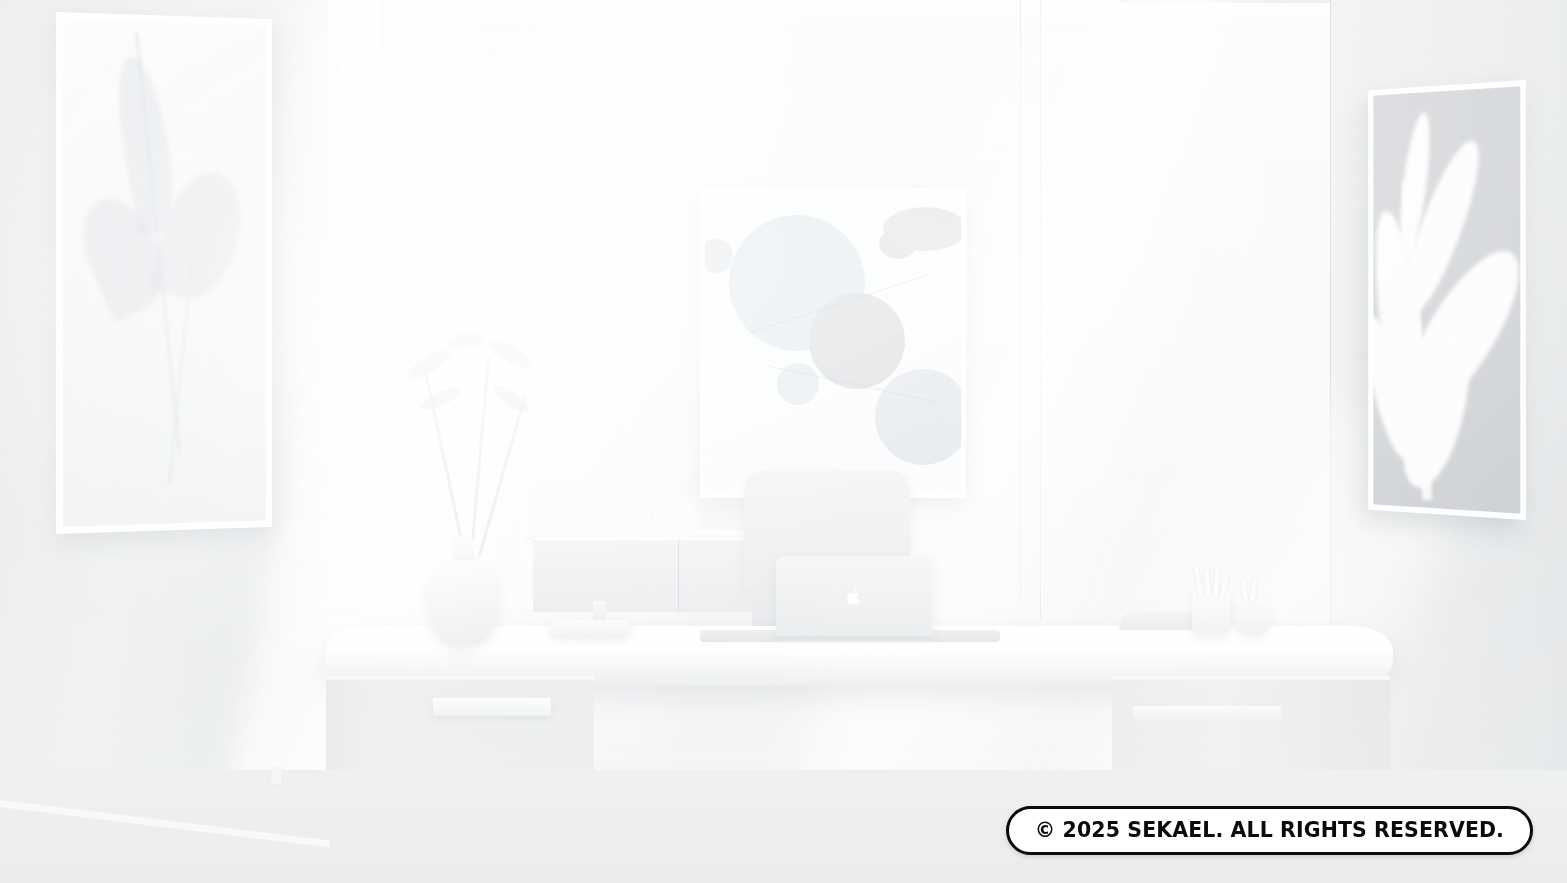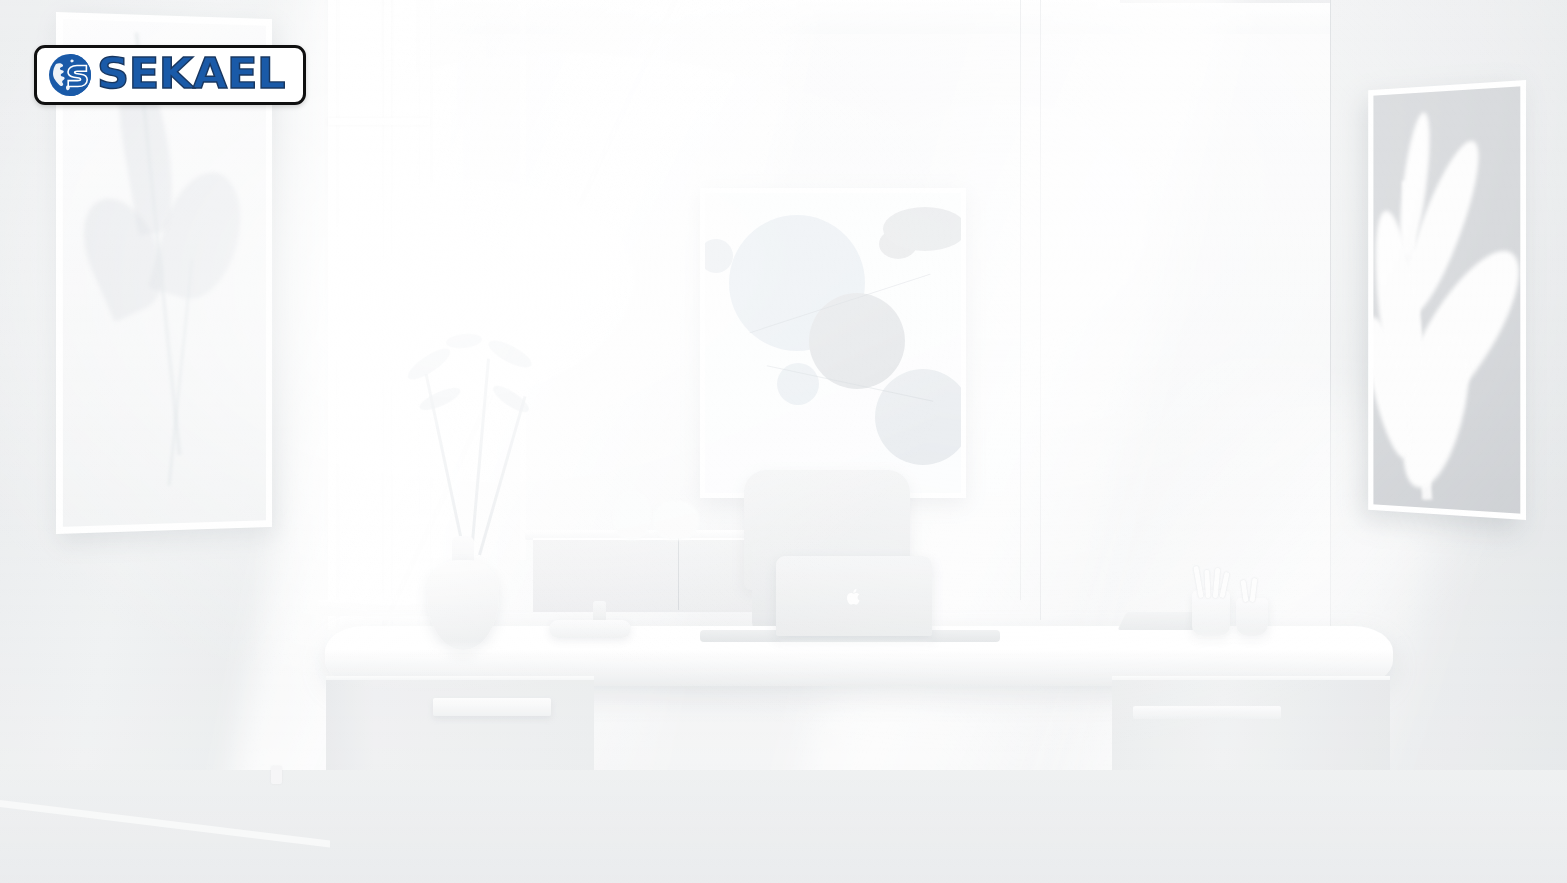--- a/index.html
+++ b/index.html
@@ -432,31 +432,17 @@
     <div class="books-l"></div>
     <div class="books-r"></div>
 
     <div class="reflect" style="left:780px;top:642px;width:150px;height:18px;"></div>
     <div class="reflect" style="left:430px;top:646px;width:70px;height:14px;"></div>
     <div class="reflect" style="left:1190px;top:636px;width:80px;height:14px;"></div>
 
     <div class="haze"></div>
   </div>
 
-  <div class="logo-badge">
-    <span class="globe-wrap">
-      <svg viewBox="0 0 46 46" width="46" height="46" aria-hidden="true">
-        <circle cx="23" cy="23" r="21" fill="#1a5aa8"></circle>
-        <path d="M23 2a21 21 0 0 1 0 42z" fill="#1a5aa8"></path>
-        <g fill="#ffffff" opacity="0.93">
-          <path d="M9 12c2.5-1.4 5-1 6.6.4 1.1 1 .2 2.3-1 2.6-1.4.4-2.2 1.5-1.3 2.5.9 1 2.6.5 3.3 1.6.6 1-.6 2-1.7 2.4-1.5.6-1.4 2.1-.4 2.8 1 .7 2.5.3 3 1.4.5 1-.6 1.9-1.5 2.5-1.2.8-1 2.2-.2 3 .8.8.5 2-.5 2.5-1 .5-2.3.2-2.9-.8C9.4 30.2 6 26 6 21.8 6 18.2 7.1 14.8 9 12z"></path>
-          <path d="M24.6 7.6c1.3-.3 2.3.6 2 1.7-.3 1.1-1.6 1.3-2.5 1-1-.4-.9-2.4.5-2.7z"></path>
-          <path d="M20 33.6c1.3-.5 2.6.4 2.8 1.6.2 1.3-.6 2.7-1.8 3-1.2.3-2-.9-2-2.1 0-1.1.1-2.1 1-2.5z"></path>
-        </g>
-        <path d="M30 13.5c-5.5 0-9 3-9 6.6 0 3 2.6 4.6 5.9 5.1l5.2.8c1 .2 1.5.6 1.5 1.2 0 .9-1.2 1.4-3.2 1.4h-9.2v5.9h9.6c6 0 9.4-2.8 9.4-6.8 0-3.2-2.4-4.9-6.3-5.5l-5-.7c-.9-.2-1.3-.5-1.3-1 0-.8 1-1.2 2.7-1.2h9.1v-5.8H30z" fill="#1a5aa8" stroke="#ffffff" stroke-width="1.6"></path>
-      </svg>
-    </span>
-    <span class="logo-word">SEKAEL</span>
-  </div>
-
-
+
+
+  <div class="copyright-pill">© 2025 SEKAEL. ALL RIGHTS RESERVED.</div>
 
 </div>
 
 </body></html>

